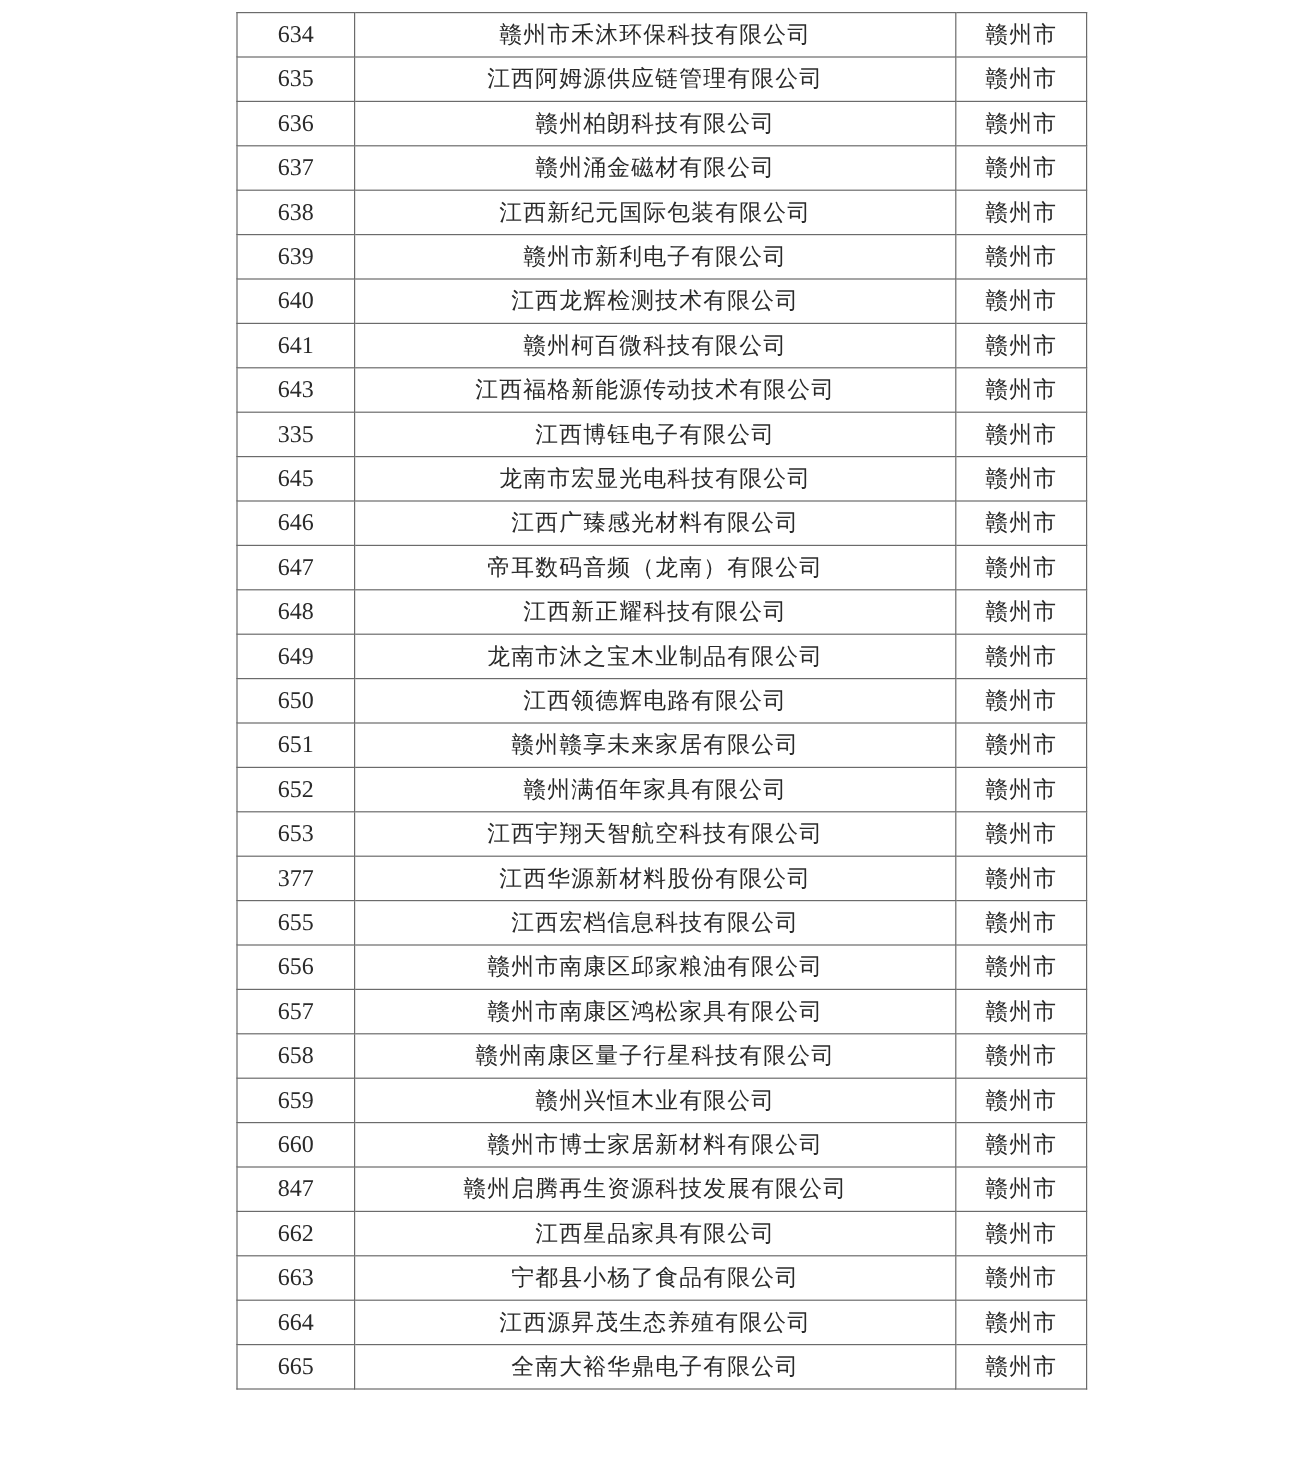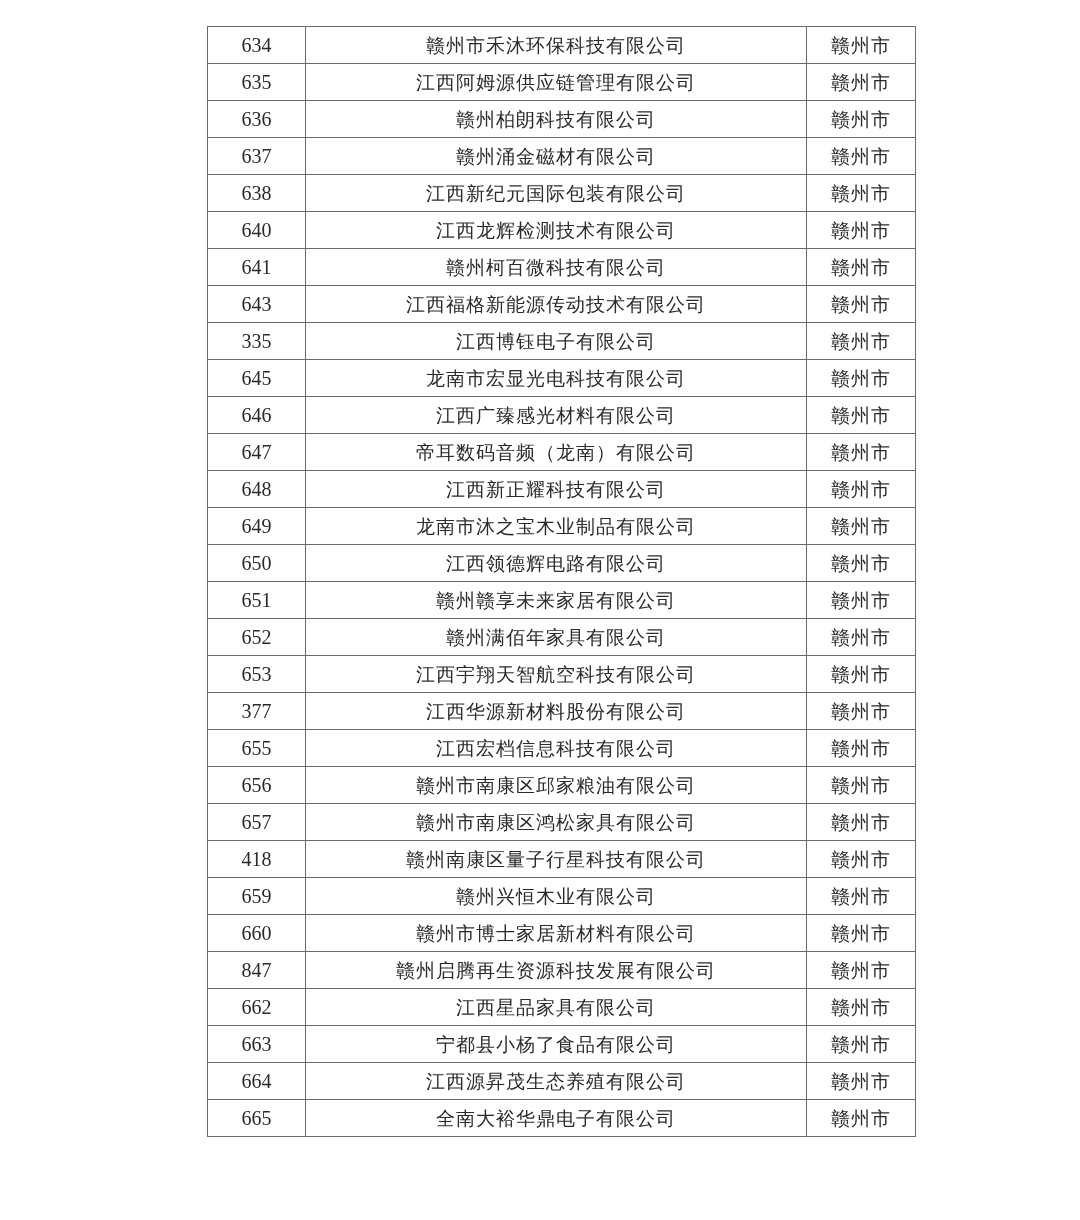--- a/index.html
+++ b/index.html
@@ -11,25 +11,24 @@
       width: 1080px;
       height: 1220px;
       position: relative;
       overflow: hidden;
       font-family: "DejaVu Serif", "Liberation Serif", serif;
       color: #2a2a2a;
     }
     .doc-table {
       position: absolute;
       left: 197px;
-      top: 26px;
+      top: 10px;
       width: 707px;
       border-collapse: collapse;
       table-layout: fixed;
-      margin-left: 10px;
     }
     .doc-table td {
       border: 1.5px solid #6b6b6b;
       height: 36px;
       padding: 0;
       text-align: center;
       vertical-align: middle;
       font-size: 19px;
       line-height: 36px;
       white-space: nowrap;
@@ -74,20 +73,25 @@
         <td class="col-no">637</td>
         <td class="col-name">赣州涌金磁材有限公司</td>
         <td class="col-city">赣州市</td>
       </tr>
       <tr>
         <td class="col-no">638</td>
         <td class="col-name">江西新纪元国际包装有限公司</td>
         <td class="col-city">赣州市</td>
       </tr>
       <tr>
+        <td class="col-no">639</td>
+        <td class="col-name">赣州市新利电子有限公司</td>
+        <td class="col-city">赣州市</td>
+      </tr>
+      <tr>
         <td class="col-no">640</td>
         <td class="col-name">江西龙辉检测技术有限公司</td>
         <td class="col-city">赣州市</td>
       </tr>
       <tr>
         <td class="col-no">641</td>
         <td class="col-name">赣州柯百微科技有限公司</td>
         <td class="col-city">赣州市</td>
       </tr>
       <tr>
@@ -159,21 +163,21 @@
         <td class="col-no">656</td>
         <td class="col-name">赣州市南康区邱家粮油有限公司</td>
         <td class="col-city">赣州市</td>
       </tr>
       <tr>
         <td class="col-no">657</td>
         <td class="col-name">赣州市南康区鸿松家具有限公司</td>
         <td class="col-city">赣州市</td>
       </tr>
       <tr>
-        <td class="col-no">418</td>
+        <td class="col-no">658</td>
         <td class="col-name">赣州南康区量子行星科技有限公司</td>
         <td class="col-city">赣州市</td>
       </tr>
       <tr>
         <td class="col-no">659</td>
         <td class="col-name">赣州兴恒木业有限公司</td>
         <td class="col-city">赣州市</td>
       </tr>
       <tr>
         <td class="col-no">660</td>

